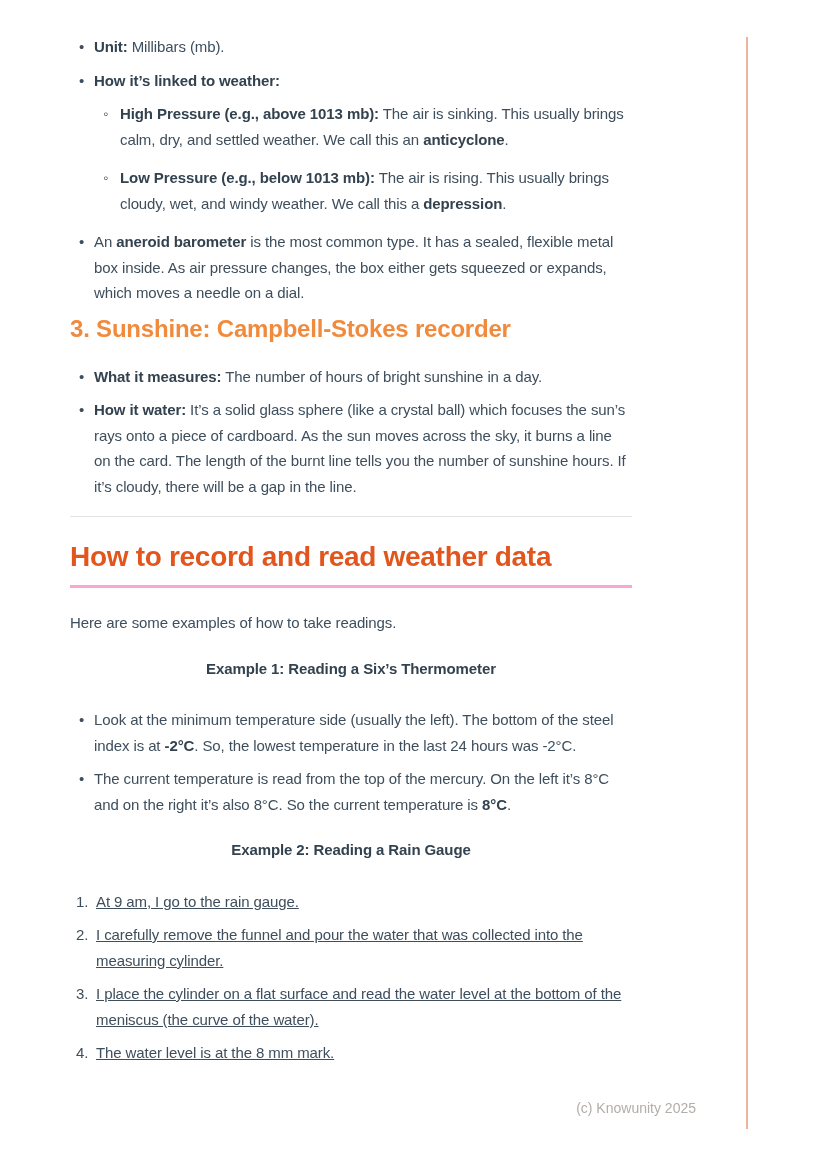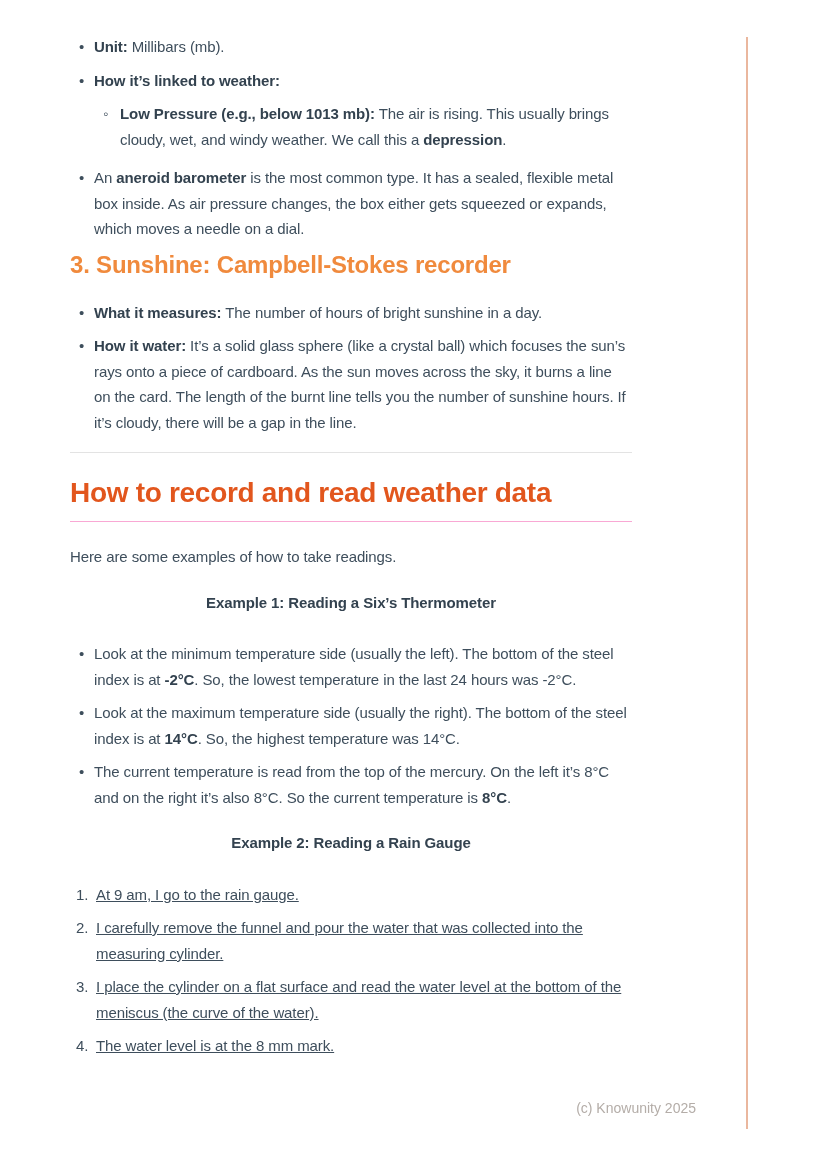--- a/index.html
+++ b/index.html
@@ -93,21 +93,21 @@
     margin: 17px 0 0 0;
   }
   h1.main-heading {
     margin: 22px 0 22px 0;
     font-size: 28px;
     line-height: 35px;
     color: #e2561d;
     font-weight: bold;
     letter-spacing: -0.3px;
     padding-bottom: 11px;
-    border-bottom: 1px solid #f9a8d4;
+    border-bottom: 3px solid #f9a8d4;
   }
   p.intro { margin: 0 0 2px 0; }
   p.example-title {
     margin: 20px 0 26px 0;
     font-weight: bold;
     color: #33424f;
     text-align: center;
   }
   .footer {
     position: absolute;
@@ -130,20 +130,23 @@
   <div class="content">
 
     <ul class="l1">
       <li>
         <span><strong>Unit:</strong><span> Millibars (mb).</span></span>
       </li>
       <li>
         <span><strong>How it’s linked to weather:</strong></span>
         <ul class="l2">
           <li>
+            <span><strong>High Pressure (e.g., above 1013 mb):</strong><span> The air is sinking. This usually brings calm, dry, and settled weather. We call this an </span><strong>anticyclone</strong><span>.</span></span>
+          </li>
+          <li>
             <span><strong>Low Pressure (e.g., below 1013 mb):</strong><span> The air is rising. This usually brings cloudy, wet, and windy weather. We call this a </span><strong>depression</strong><span>.</span></span>
           </li>
         </ul>
       </li>
       <li>
         <span><span>An </span><strong>aneroid barometer</strong><span> is the most common type. It has a sealed, flexible metal box inside. As air pressure changes, the box either gets squeezed or expands, which moves a needle on a dial.</span></span>
       </li>
     </ul>
 
     <h2 class="sub-heading">3. Sunshine: Campbell-Stokes recorder</h2>
@@ -163,23 +166,20 @@
 
     <p class="intro">Here are some examples of how to take readings.</p>
 
     <p class="example-title">Example 1: Reading a Six’s Thermometer</p>
 
     <ul class="l1">
       <li>
         <span><span>Look at the minimum temperature side (usually the left). The bottom of the steel index is at </span><strong>-2°C</strong><span>. So, the lowest temperature in the last 24 hours was -2°C.</span></span>
       </li>
       <li>
-        <span><span>Look at the maximum temperature side (usually the right). The bottom of the steel index is at </span><strong>14°C</strong><span>. So, the highest temperature was 14°C.</span></span>
-      </li>
-      <li>
         <span><span>The current temperature is read from the top of the mercury. On the left it’s 8°C and on the right it’s also 8°C. So the current temperature is </span><strong>8°C</strong><span>.</span></span>
       </li>
     </ul>
 
     <p class="example-title">Example 2: Reading a Rain Gauge</p>
 
     <ol class="steps">
       <li>
         <span>At 9 am, I go to the rain gauge.</span>
       </li>

